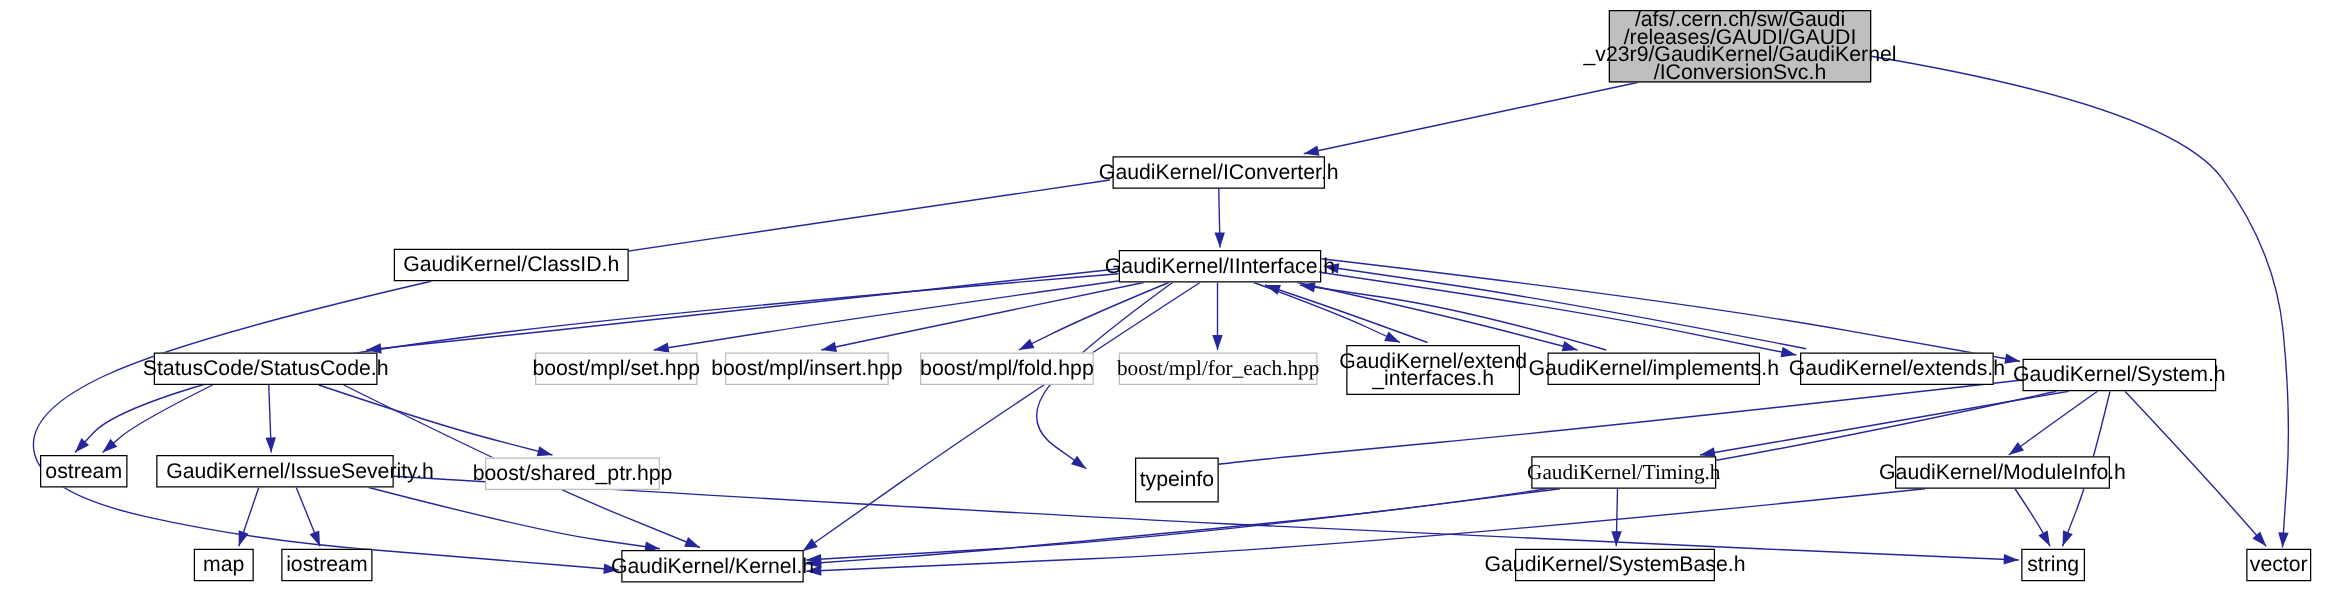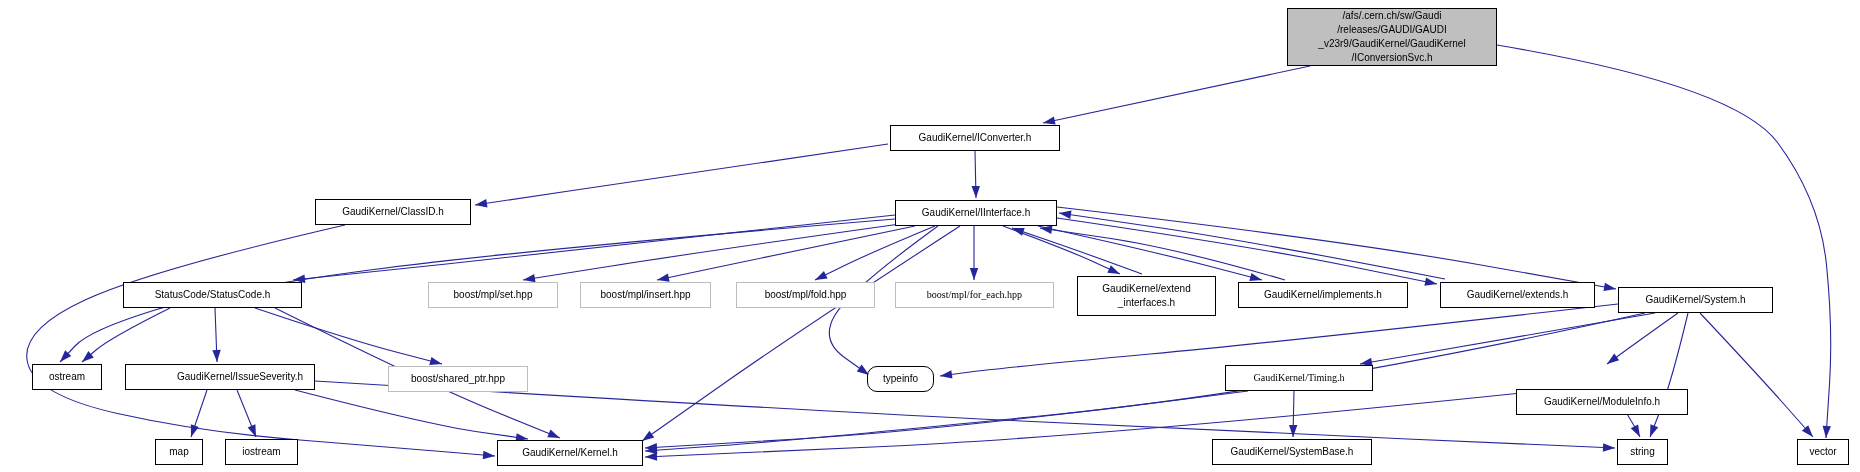--- a/index.html
+++ b/index.html
@@ -12,21 +12,21 @@
   }
   .edges{position:absolute;left:0;top:0;z-index:1;}
   .node{
     position:absolute;
     box-sizing:border-box;
     border:1px solid #000000;
     background:#ffffff;
     color:#000000;
     display:flex;align-items:center;justify-content:center;
     text-align:center;
-    font-size:10px;line-height:14px;
+    font-size:17px;line-height:14px;
     white-space:pre-line;
     z-index:2;
     cursor:default;
   }
   .node.internal{cursor:pointer;}
   .node.external{border-color:#bdbdbd;}
   .node.root{background:#bfbfbf;border-color:#000000;}
 </style>
 </head>
 <body>
@@ -109,38 +109,38 @@
       <polygon points="645,457 656.8039866774943,452.2770879197749 657.172861261166,460.66898469830596" fill="#26269b"></polygon>
       <path d="M1612,391 Q1630,418 1635,427.5 L1640,437" fill="none" stroke="#26269b" stroke-width="1.1"></path>
       <polygon points="1640,437 1630.694386272004,428.3371163493132 1638.127699340013,424.4248463135192" fill="#26269b"></polygon>
     </svg>
   <div>
       <div class="node root" style="left: 1287px; top: 8px; width: 210px; height: 58px;"><span>/afs/.cern.ch/sw/Gaudi
 /releases/GAUDI/GAUDI
 _v23r9/GaudiKernel/GaudiKernel
 /IConversionSvc.h</span></div>
       <div class="node internal" style="left: 890px; top: 125px; width: 170px; height: 26px;"><span>GaudiKernel/IConverter.h</span></div>
-      <div class="node internal" style="left: 315px; top: 199px; width: 156px; height: 26px;"><span>GaudiKernel/ClassID.h</span></div>
+      <div class="node internal" style="left: 315px; top: 199px; width: 188px; height: 26px;"><span>GaudiKernel/ClassID.h</span></div>
       <div class="node internal" style="left: 895px; top: 200px; width: 162px; height: 26px;"><span>GaudiKernel/IInterface.h</span></div>
       <div class="node internal" style="left: 123px; top: 282px; width: 179px; height: 26px;"><span>StatusCode/StatusCode.h</span></div>
       <div class="node external" style="left: 428px; top: 282px; width: 130px; height: 26px;"><span>boost/mpl/set.hpp</span></div>
       <div class="node external" style="left: 580px; top: 282px; width: 131px; height: 26px;"><span>boost/mpl/insert.hpp</span></div>
       <div class="node external" style="left: 736px; top: 282px; width: 139px; height: 26px; text-align: right;"><span>boost/mpl/fold.hpp</span></div>
       <div class="node external" style="left: 895px; top: 282px; width: 159px; height: 26px; font-family: Liberation Serif, serif;"><span>boost/mpl/for_each.hpp</span></div>
       <div class="node internal" style="left: 1077px; top: 276px; width: 139px; height: 40px;"><span>GaudiKernel/extend
 _interfaces.h</span></div>
       <div class="node internal" style="left: 1238px; top: 282px; width: 170px; height: 26px;"><span>GaudiKernel/implements.h</span></div>
       <div class="node internal" style="left: 1440px; top: 282px; width: 155px; height: 26px;"><span>GaudiKernel/extends.h</span></div>
       <div class="node internal" style="left: 1618px; top: 287px; width: 155px; height: 26px;"><span>GaudiKernel/System.h</span></div>
       <div class="node std" style="left: 32px; top: 364px; width: 70px; height: 26px;"><span>ostream</span></div>
       <div class="node internal" style="left: 125px; top: 364px; width: 190px; height: 26px; padding-left: 40px;"><span>GaudiKernel/IssueSeverity.h</span></div>
       <div class="node external" style="left: 388px; top: 366px; width: 140px; height: 26px;"><span>boost/shared_ptr.hpp</span></div>
-      <div class="node std" style="left: 867px; top: 366px; width: 67px; height: 26px; border-radius: 10px;"><span>typeinfo</span></div>
+      <div class="node std" style="left: 908px; top: 366px; width: 67px; height: 36px;"><span>typeinfo</span></div>
       <div class="node internal" style="left: 1225px; top: 365px; width: 148px; height: 26px; font-family: Liberation Serif, serif;"><span>GaudiKernel/Timing.h</span></div>
-      <div class="node internal" style="left: 1516px; top: 365px; width: 172px; height: 26px; margin-top: 24px;"><span>GaudiKernel/ModuleInfo.h</span></div>
+      <div class="node internal" style="left: 1516px; top: 365px; width: 172px; height: 26px;"><span>GaudiKernel/ModuleInfo.h</span></div>
       <div class="node std" style="left: 155px; top: 439px; width: 48px; height: 26px;"><span>map</span></div>
       <div class="node std" style="left: 225px; top: 439px; width: 73px; height: 26px;"><span>iostream</span></div>
       <div class="node internal" style="left: 497px; top: 440px; width: 146px; height: 26px;"><span>GaudiKernel/Kernel.h</span></div>
       <div class="node internal" style="left: 1212px; top: 439px; width: 160px; height: 26px;"><span>GaudiKernel/SystemBase.h</span></div>
       <div class="node std" style="left: 1617px; top: 439px; width: 51px; height: 26px;"><span>string</span></div>
       <div class="node std" style="left: 1797px; top: 439px; width: 52px; height: 26px;"><span>vector</span></div>
     </div>
 </div>
 
 </body></html>

